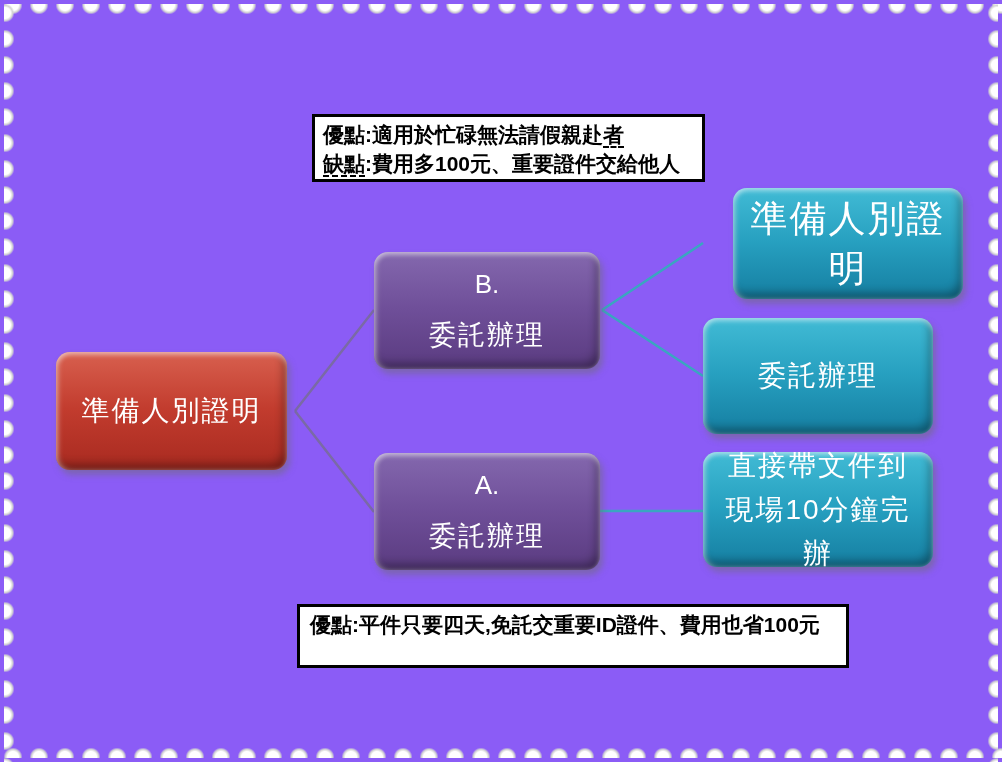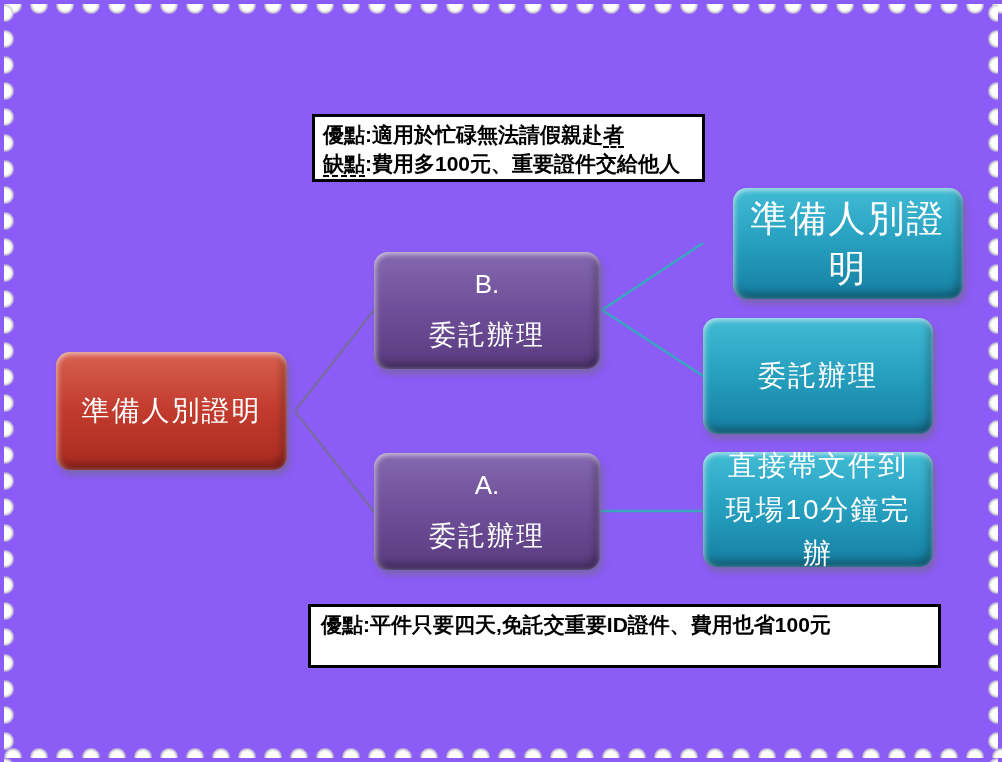--- a/index.html
+++ b/index.html
@@ -71,21 +71,21 @@
     border: 3px solid var(--note-border, #000000);
     color: #000000;
     font-weight: bold;
     font-size: 21px;
     line-height: 29px;
     padding: 3px 8px;
     box-sizing: border-box;
     white-space: nowrap;
   }
   .note-top    { left: 312px; top: 114px; width: 393px; height: 68px; }
-  .note-bottom { left: 308px; top: 604px; width: 633px; height: 64px; padding-left: 10px; }
+  .note-bottom { left: 297px; top: 604px; width: 552px; height: 64px; padding-left: 10px; }
   .squiggle { border-bottom: 2px dashed #000; }
 </style>
 </head>
 <body>
 
 <div class="canvas">
 
   <div class="perf perf-top"></div>
   <div class="perf perf-bottom"></div>
   <div class="perf perf-left"></div>

